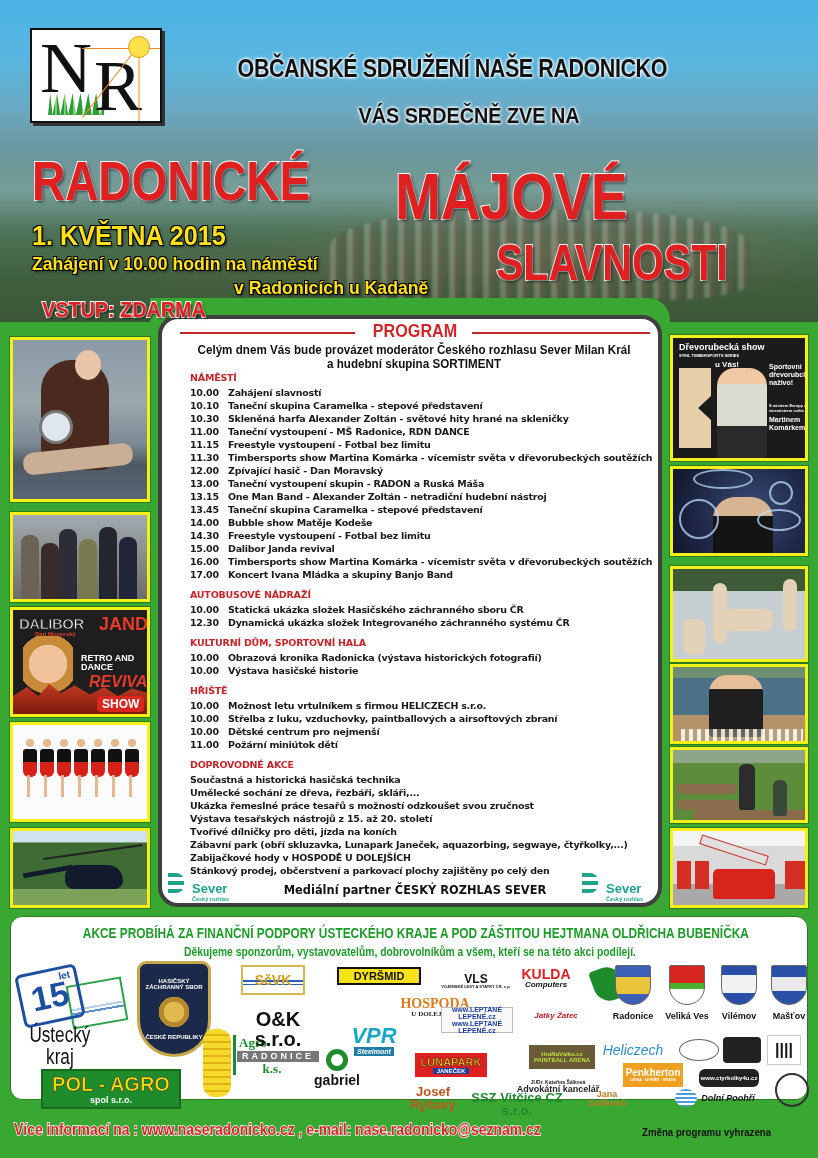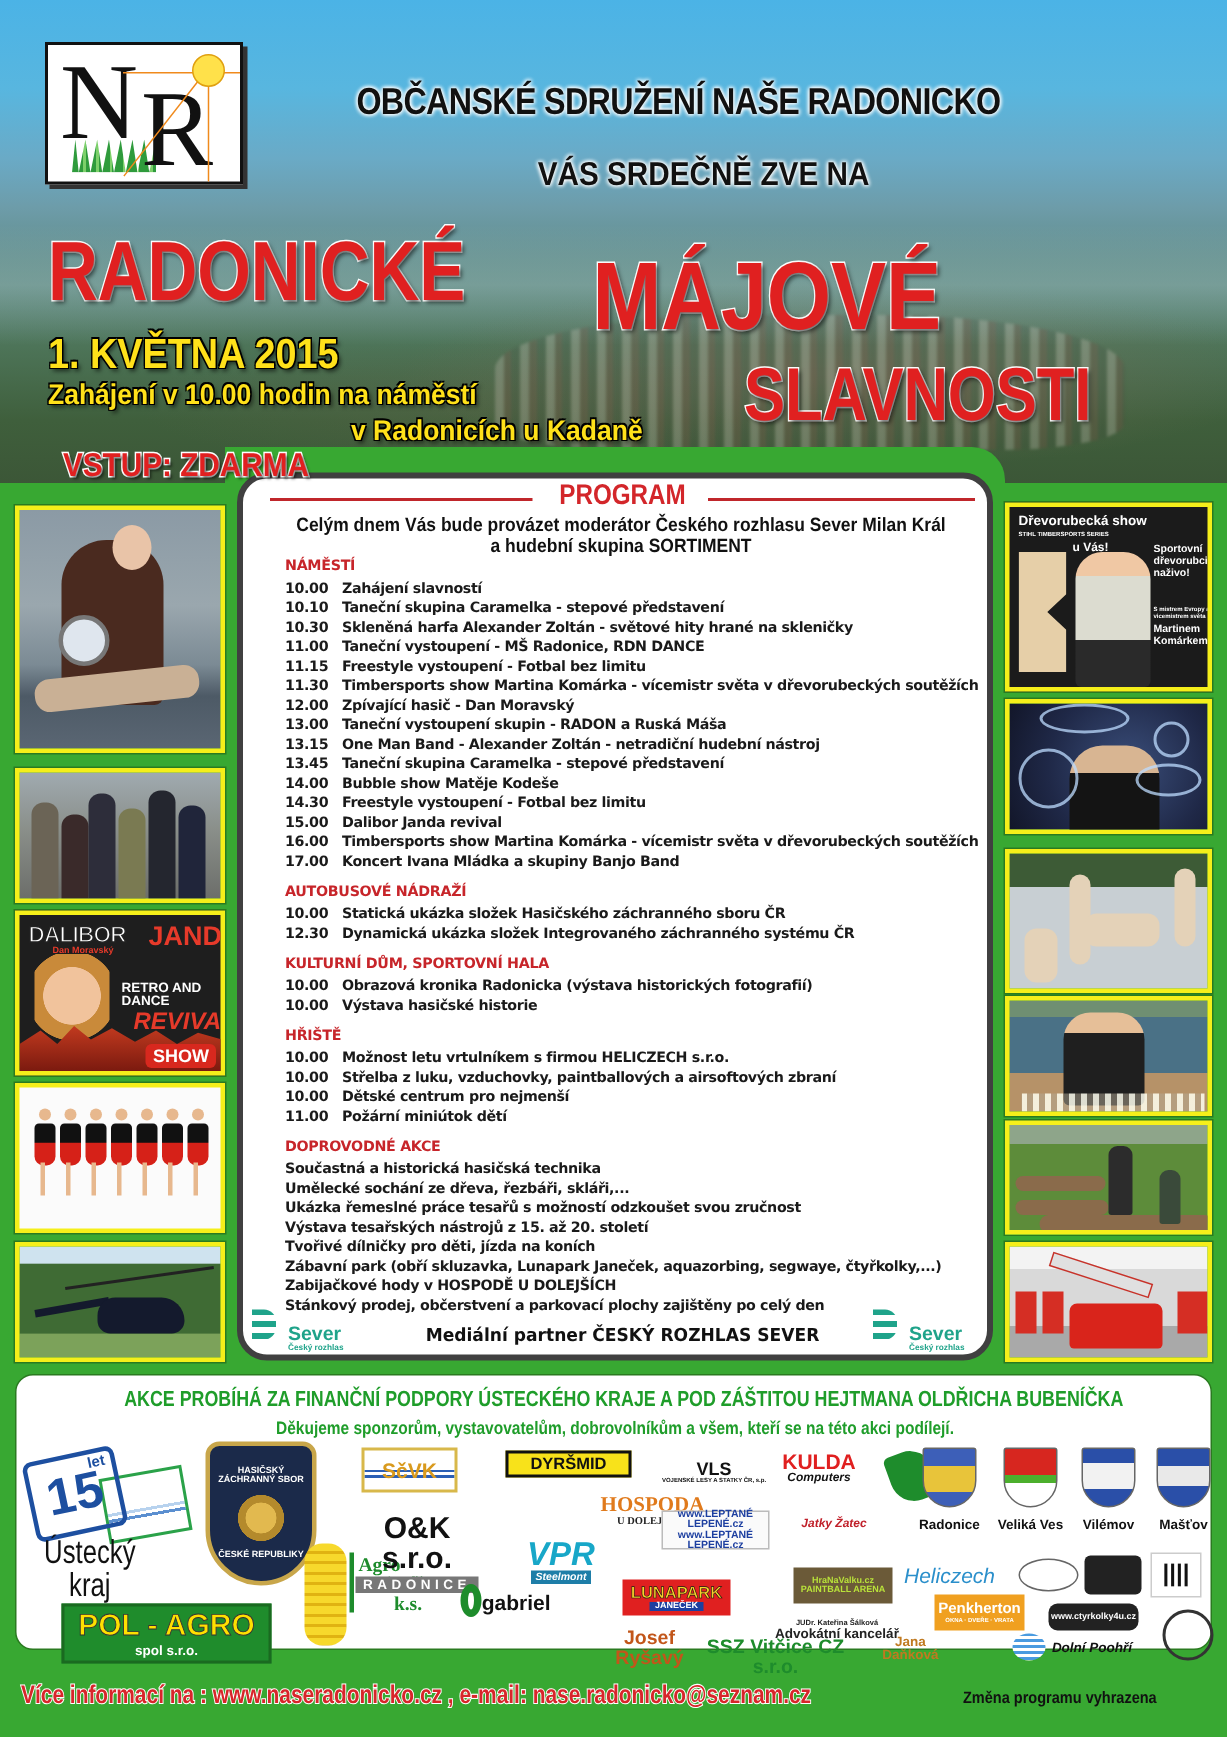--- a/index.html
+++ b/index.html
@@ -243,21 +243,21 @@
   .l-agro-corn { left: 192px; top: 112px; width: 28px; height: 68px; background: repeating-linear-gradient(180deg,#f7d92c 0 5px,#e0b312 5px 7px); border-radius: 12px; }
   .l-agro { left: 222px; top: 118px; width: 72px; height: 40px; color: #1e8c2c; font-family: "Liberation Serif", serif; font-size: 13px; flex-direction: column; align-items: flex-start; border-left: 3px solid #1e8c2c; padding-left: 3px; }
   .l-scvk { left: 230px; top: 48px; width: 64px; height: 30px; border: 2px solid #d8b84a; color: #d99a1d; font-size: 14px; background: linear-gradient(180deg,#fff 0 50%, #2b5fb5 50% 56%, #fff 56% 64%, #2b5fb5 64% 70%, #fff 70%); }
   .l-ok { left: 224px; top: 98px; width: 86px; height: 40px; flex-direction: column; color: #111; font-size: 20px; }
   .l-ok .s { font-size: 9px; background: #777; color: #fff; width: 82px; letter-spacing: 3px; padding: 1px 0; margin-top: 2px; }
   .l-dyr { left: 326px; top: 50px; width: 84px; height: 18px; background: #f8e21a; border: 2px solid #111; color: #111; font-size: 11px; }
   .l-hospoda { left: 338px; top: 76px; width: 84px; height: 28px; color: #e07a1c; font-size: 14px; flex-direction: column; font-family: "Liberation Serif", serif; margin-left: 44px; }
   .l-hospoda .s { font-size: 7px; color: #222; }
   .l-vpr { left: 332px; top: 108px; width: 62px; height: 30px; color: #18a7c8; font-size: 22px; font-style: italic; flex-direction: column; }
   .l-vpr .s { font-size: 7px; color: #fff; background: #1e7ea8; padding: 1px 3px; }
-  .l-gabriel { left: 296px; top: 126px; width: 60px; height: 50px; flex-direction: row; color: #111; font-size: 14px; }
+  .l-gabriel { left: 296px; top: 126px; width: 60px; height: 50px; flex-direction: column; color: #111; font-size: 14px; }
   .l-gabriel .ring { width: 22px; height: 22px; border: 5px solid #1e8c2c; border-radius: 50%; margin-bottom: 2px; }
   .l-vls { left: 430px; top: 46px; width: 70px; height: 36px; flex-direction: column; color: #111; font-size: 12px; }
   .l-vls .s { font-size: 4px; }
   .l-leptane { left: 430px; top: 90px; width: 72px; height: 26px; border: 1px solid #bbb; color: #1d3fa0; font-size: 7px; flex-direction: column; background: #fafafa; }
   .l-lunapark { left: 404px; top: 136px; width: 72px; height: 24px; background: #e02020; color: #f7d22a; font-size: 11px; flex-direction: column; -webkit-text-stroke: 0.4px #111; }
   .l-lunapark .s { font-size: 6px; background: #1d3fa0; color: #fff; -webkit-text-stroke: 0; padding: 0 4px; }
   .l-rysavy { left: 398px; top: 166px; width: 48px; height: 30px; color: #c2561a; font-size: 13px; flex-direction: column; }
   .l-kulda { left: 502px; top: 46px; width: 66px; height: 30px; color: #e02020; font-size: 14px; flex-direction: column; }
   .l-kulda .s { font-size: 8px; color: #111; font-style: italic; }
   .l-jatky { left: 512px; top: 84px; width: 66px; height: 30px; color: #c0202a; font-size: 8px; font-style: italic; }

